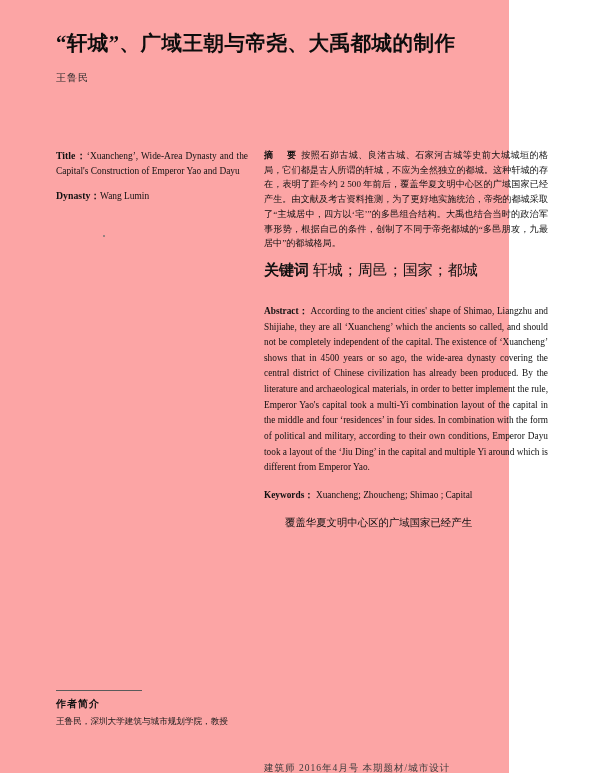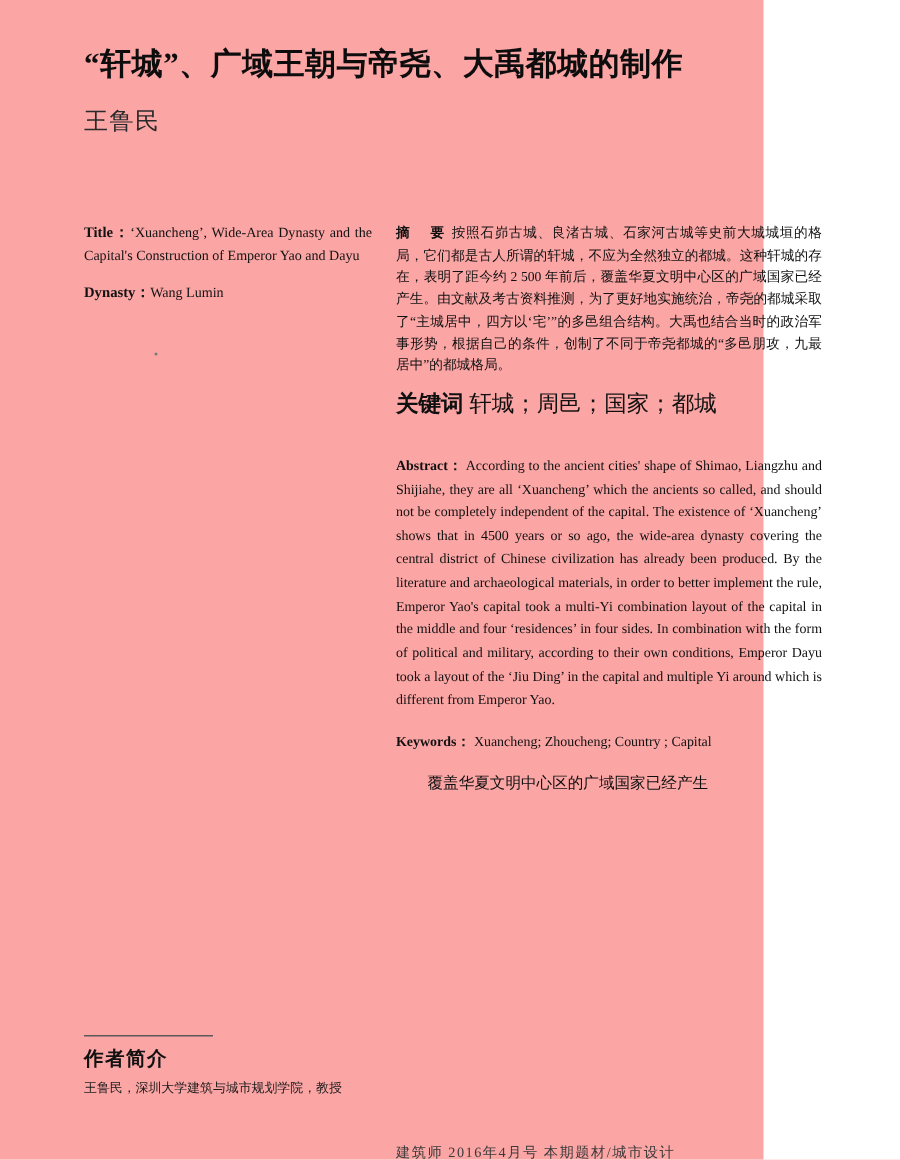--- a/index.html
+++ b/index.html
@@ -34,21 +34,21 @@
     font-family: "Liberation Serif", serif;
     font-size: 20.5px;
     font-weight: bold;
     letter-spacing: 0.5px;
     color: #0d0d0d;
     line-height: 1.3;
     margin: 0;
   }
   .article-author {
     margin-top: 14px;
-    font-size: 16px;
+    font-size: 10px;
     color: #2a2a2a;
     letter-spacing: 1px;
   }
 
   
   .col-left {
     position: absolute;
     left: 56px;
     top: 148px;
     width: 192px;
@@ -140,21 +140,21 @@
     top: 690px;
     width: 196px;
   }
   .footnote-rule {
     width: 86px;
     height: 0;
     border-top: 1px solid #5a5a5a;
     margin-bottom: 6px;
   }
   .footnote-title {
-    font-size: 13px;
+    font-size: 10px;
     font-weight: bold;
     letter-spacing: 1px;
     margin-bottom: 4px;
     color: #111;
   }
   .footnote-text {
     font-size: 8.6px;
     line-height: 1.55;
     color: #1a1a1a;
     text-align: justify;
@@ -216,21 +216,21 @@
       <span>轩城；周邑；国家；都城</span>
     </div>
 
     <div class="abs-en">
       <span class="lead">Abstract：</span>
       <span>According to the ancient cities' shape of Shimao, Liangzhu and Shijiahe, they are all ‘Xuancheng’ which the ancients so called, and should not be completely independent of the capital. The existence of ‘Xuancheng’ shows that in 4500 years or so ago, the wide-area dynasty covering the central district of Chinese civilization has already been produced. By the literature and archaeological materials, in order to better implement the rule, Emperor Yao's capital took a multi-Yi combination layout of the capital in the middle and four ‘residences’ in four sides. In combination with the form of political and military, according to their own conditions, Emperor Dayu took a layout of the ‘Jiu Ding’ in the capital and multiple Yi around which is different from Emperor Yao.</span>
     </div>
 
     <div class="keywords-en">
       <span class="lead">Keywords：</span>
-      <span>Xuancheng; Zhoucheng; Country ; Capital</span>
+      <span>Xuancheng; Zhoucheng; Shimao ; Capital</span>
     </div>
 
 
     <p class="body-par">覆盖华夏文明中心区的广域国家已经产生</p>
   </div>
 
   <div class="footnote">
     <div class="footnote-rule"></div>
     <div class="footnote-title">作者简介</div>
     <div class="footnote-text">王鲁民，深圳大学建筑与城市规划学院，教授</div>

